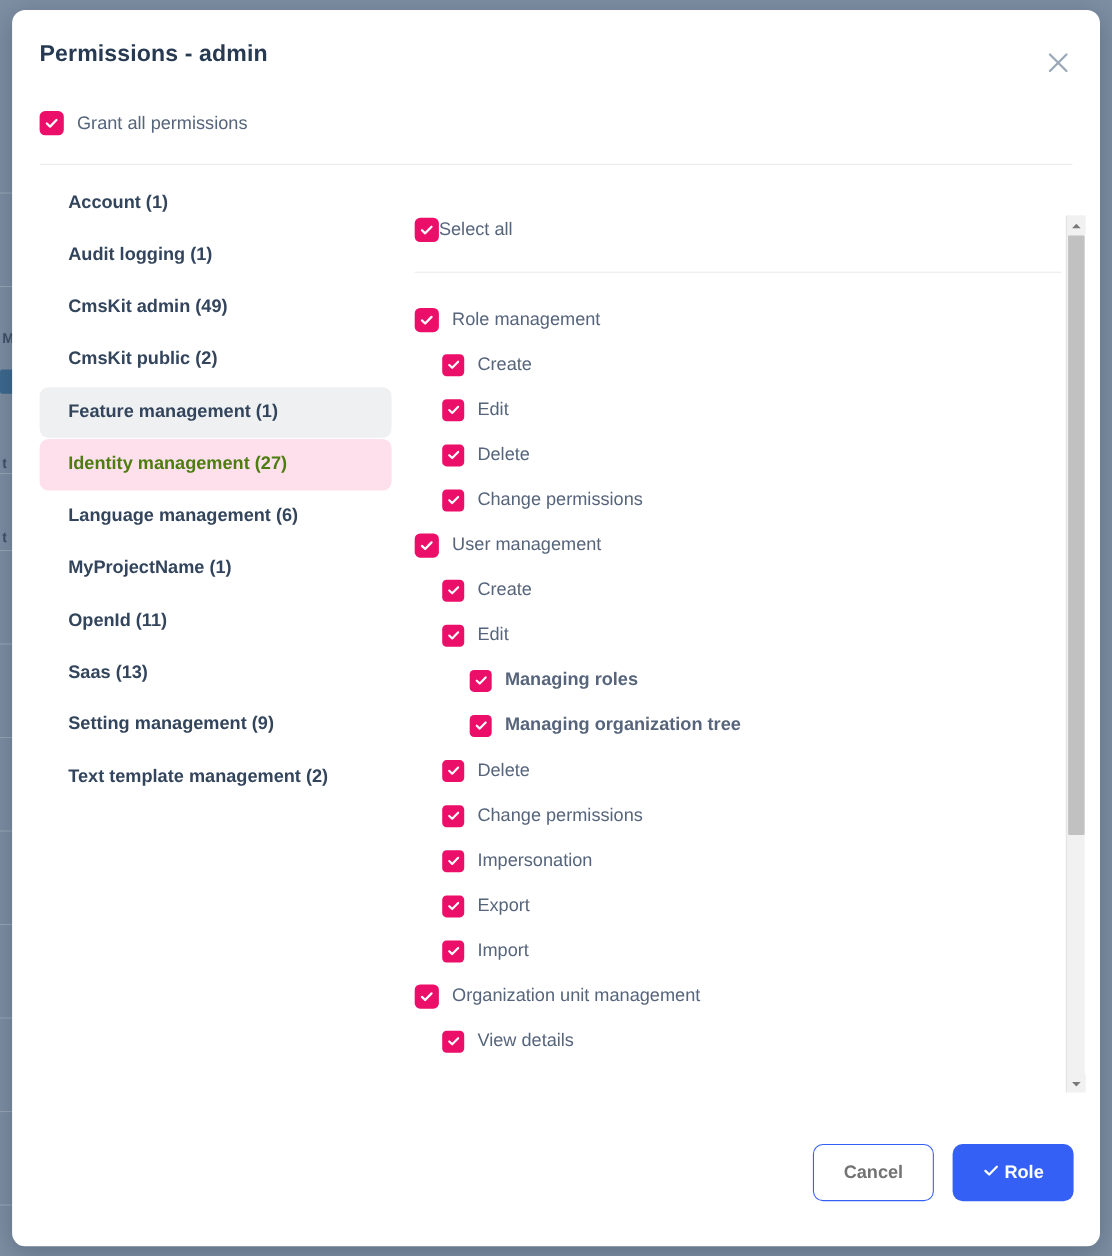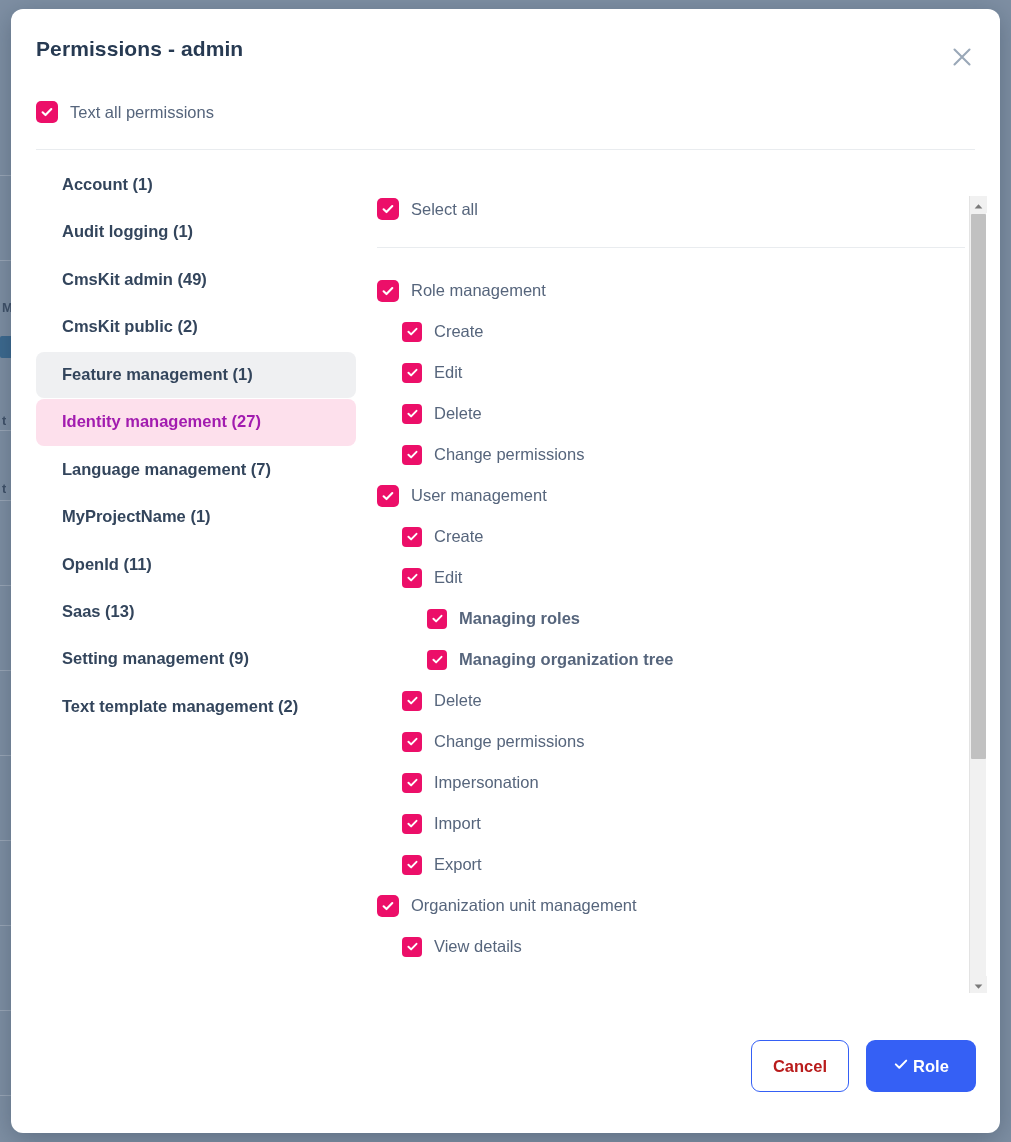--- a/index.html
+++ b/index.html
@@ -141,42 +141,41 @@
     color: #33455c;
     cursor: pointer;
     line-height: 1.3;
     margin-bottom: 1px;
   }
   .group-item.hovered {
     background: #eff0f2;
   }
   .group-item.active {
     background: #fde0ec;
-    color: #a21caf;
+    color: #4d7c0f;
   }
 
   
   #permission-panel {
     position: absolute;
     left: 352px;
     top: 0;
     right: 14px;
     height: 872px;
   }
   #permission-scroll {
     position: absolute;
     left: 0; top: 0;
     right: 21px;
     height: 827px;
     overflow: hidden;
   }
   #select-all-row {
     display: flex;
     align-items: center;
-    gap: 12px;
     padding: 0 0 0 14px;
     margin-top: 48px;
     cursor: pointer;
   }
   #select-all-label {
     font-size: 16.5px;
     color: #56657c;
   }
   #panel-divider {
     margin: 27px 0 0 14px;
@@ -242,26 +241,26 @@
   }
   #footer-actions {
     position: absolute;
     right: 24px;
     top: 18px;
     display: flex;
     align-items: center;
     gap: 17px;
   }
   #cancel-button {
-    width: 98px;
+    width: 110px;
     height: 52px;
     border-radius: 9px;
     border: 1px solid #3560f5;
     background: #ffffff;
-    color: #b91c1c;
+    color: #737373;
     font-size: 16.5px;
     font-weight: 700;
     font-family: "Liberation Sans", sans-serif;
     cursor: pointer;
   }
   #save-button {
     width: 110px;
     height: 52px;
     border-radius: 9px;
     border: none;
@@ -311,36 +310,36 @@
         </svg>
       </span>
     </button>
 
     <div id="grant-all-row">
       <span class="cbx">
         <svg width="14" height="14" viewBox="0 0 14 14">
           <path d="M2.6 7.3 L5.5 10.1 L11.3 4.1" stroke="#ffffff" stroke-width="2.1" fill="none" stroke-linecap="round" stroke-linejoin="round"></path>
         </svg>
       </span>
-      <span id="grant-all-label">Text all permissions</span>
+      <span id="grant-all-label">Grant all permissions</span>
     </div>
 
     <div id="header-divider"></div>
   </div>
 
   <div id="modal-body">
 
     <div id="group-sidebar">
         <div class="group-item"><span>Account (1)</span></div>
         <div class="group-item"><span>Audit logging (1)</span></div>
         <div class="group-item"><span>CmsKit admin (49)</span></div>
         <div class="group-item"><span>CmsKit public (2)</span></div>
         <div class="group-item hovered"><span>Feature management (1)</span></div>
         <div class="group-item active"><span>Identity management (27)</span></div>
-        <div class="group-item"><span>Language management (7)</span></div>
+        <div class="group-item"><span>Language management (6)</span></div>
         <div class="group-item"><span>MyProjectName (1)</span></div>
         <div class="group-item"><span>OpenId (11)</span></div>
         <div class="group-item"><span>Saas (13)</span></div>
         <div class="group-item"><span>Setting management (9)</span></div>
         <div class="group-item"><span>Text template management (2)</span></div>
       </div>
 
     <div id="permission-panel">
 
       <div id="permission-scroll">
@@ -460,29 +459,29 @@
                 </svg>
               </span>
               <span class="perm-label">Impersonation</span>
             </div>
             <div class="perm-row lvl1">
               <span class="cbx sm">
                 <svg width="13" height="13" viewBox="0 0 14 14">
                   <path d="M2.6 7.3 L5.5 10.1 L11.3 4.1" stroke="#ffffff" stroke-width="2.1" fill="none" stroke-linecap="round" stroke-linejoin="round"></path>
                 </svg>
               </span>
+              <span class="perm-label">Export</span>
+            </div>
+            <div class="perm-row lvl1">
+              <span class="cbx sm">
+                <svg width="13" height="13" viewBox="0 0 14 14">
+                  <path d="M2.6 7.3 L5.5 10.1 L11.3 4.1" stroke="#ffffff" stroke-width="2.1" fill="none" stroke-linecap="round" stroke-linejoin="round"></path>
+                </svg>
+              </span>
               <span class="perm-label">Import</span>
-            </div>
-            <div class="perm-row lvl1">
-              <span class="cbx sm">
-                <svg width="13" height="13" viewBox="0 0 14 14">
-                  <path d="M2.6 7.3 L5.5 10.1 L11.3 4.1" stroke="#ffffff" stroke-width="2.1" fill="none" stroke-linecap="round" stroke-linejoin="round"></path>
-                </svg>
-              </span>
-              <span class="perm-label">Export</span>
             </div>
             <div class="perm-row">
               <span class="cbx">
                 <svg width="14" height="14" viewBox="0 0 14 14">
                   <path d="M2.6 7.3 L5.5 10.1 L11.3 4.1" stroke="#ffffff" stroke-width="2.1" fill="none" stroke-linecap="round" stroke-linejoin="round"></path>
                 </svg>
               </span>
               <span class="perm-label">Organization unit management</span>
             </div>
             <div class="perm-row lvl1">

